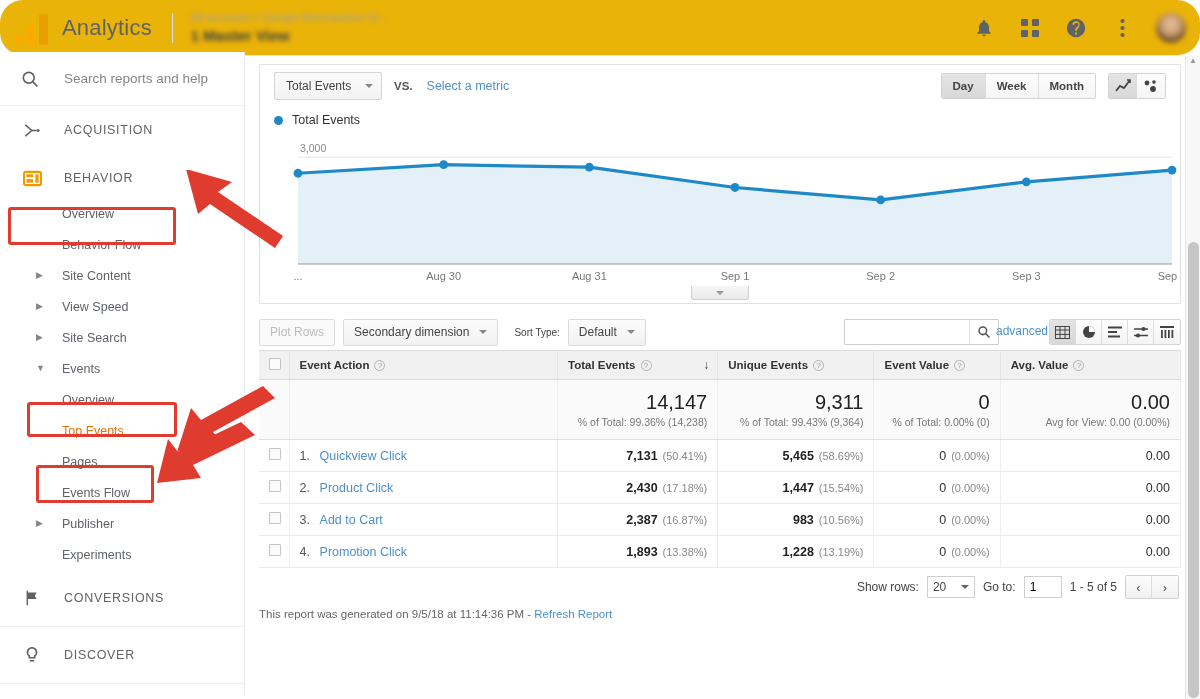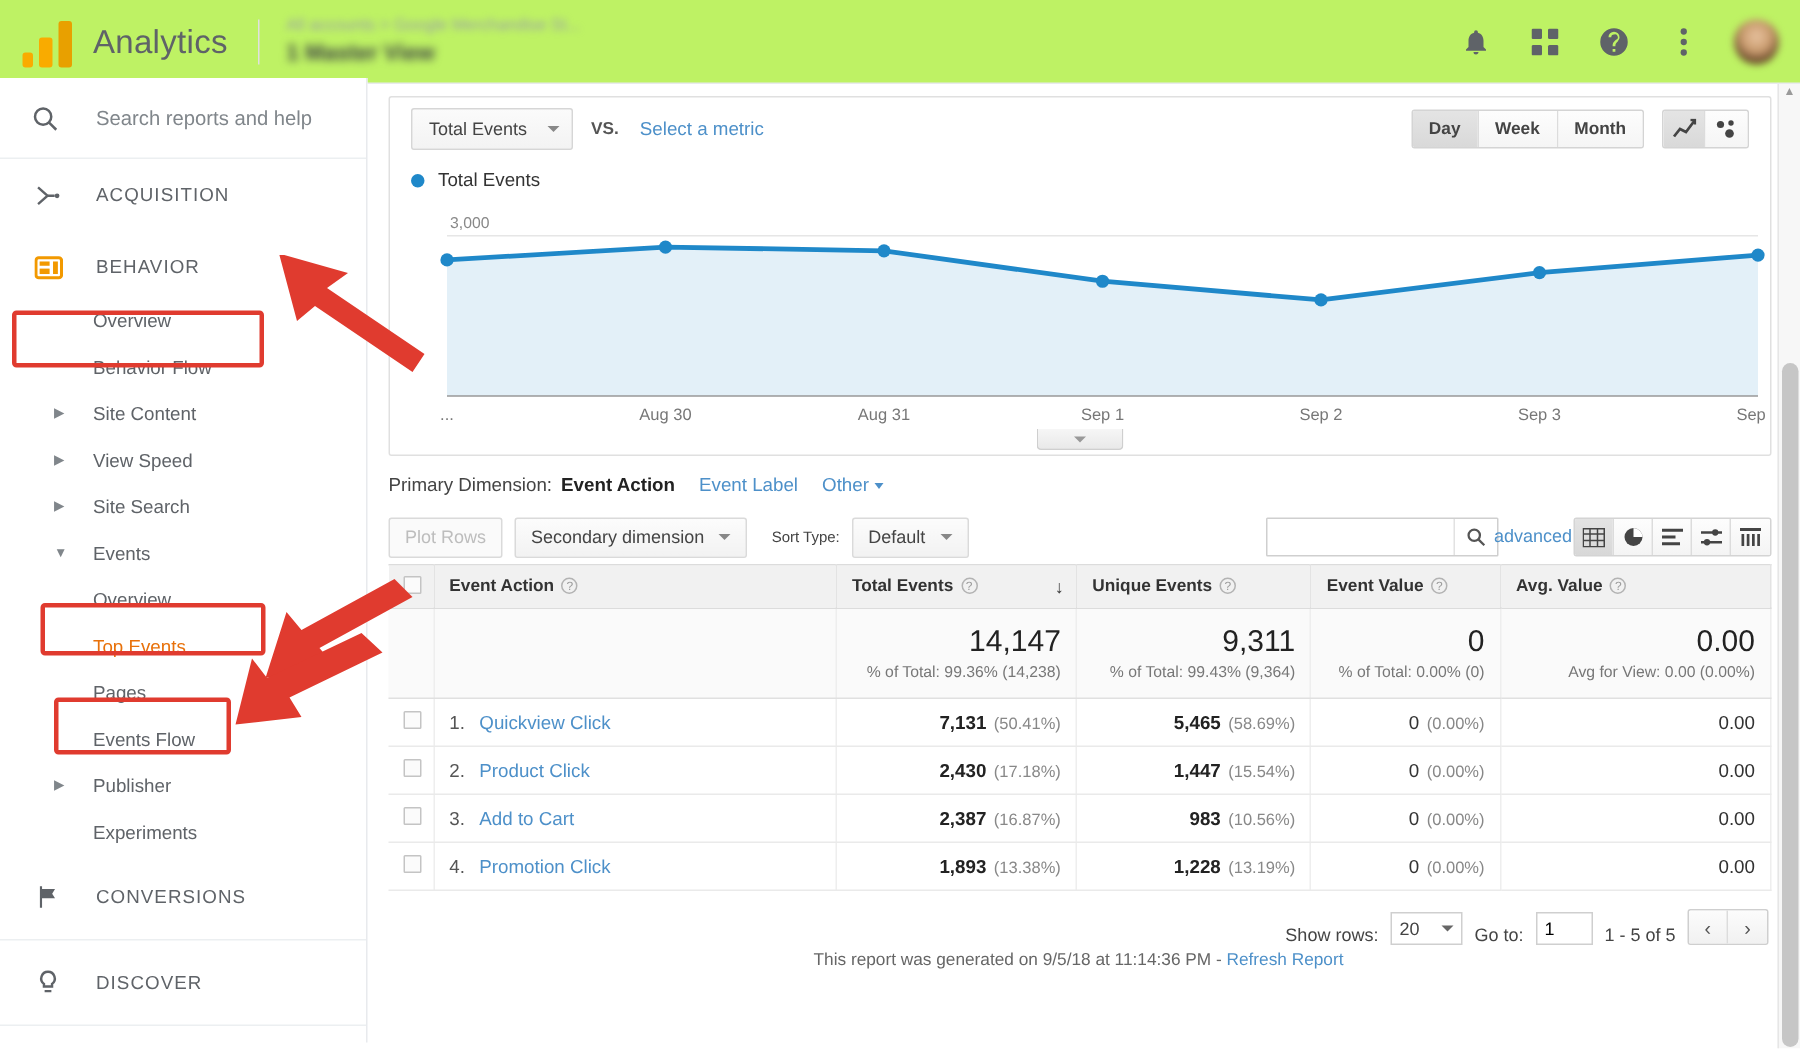--- a/index.html
+++ b/index.html
@@ -9,22 +9,22 @@
     overflow: hidden;
     background: #fff;
     font-family: "Liberation Sans", sans-serif;
     -webkit-font-smoothing: antialiased;
   }
   .app { position: relative; width: 1200px; height: 699px; background:#fff; }
 
   
   .header {
     position: absolute; top:0; left:0; width:1200px; height:56px;
-    background:#bef264; border-bottom:1px solid #e8eaed;
-    display:flex; align-items:center;
+    background:#eab308; border-bottom:1px solid #e8eaed;
+    display:flex; align-items:center;border-radius:23px;
   }
   .ga-logo { margin-left:14px; width:38px; height:34px; position:relative; display:block; }
   .ga-logo i { position:absolute; bottom:0; border-radius:2px; display:block; }
   .ga-bar1 { left:1px;  width:7px;  height:10px; background:#f9ab00; border-radius:50%; }
   .ga-bar2 { left:12px; width:9px;  height:20px; background:#f9ab00; border-radius:4px;}
   .ga-bar3 { left:25px; width:9px;  height:31px; background:#e8a000; border-radius:4px;}
   .brand {
     font-size:22px; color:#5f6368; margin-left:10px; letter-spacing:0.2px;
     font-weight:400;
   }
@@ -196,31 +196,31 @@
   .big { font-size:20px; color:#222; text-align:right; display:block; line-height:1.05;}
   .subnote { font-size:10.5px; color:#777; text-align:right; display:block; margin-top:3px;}
   .cbcell { width:30px; text-align:center; }
   .cbox { width:12px; height:12px; border:1px solid #c4c4c4; background:#fbfbfb; border-radius:1px; display:inline-block; cursor:pointer;}
   .rownum { color:#555; display:inline-block; width:20px; }
   .elink { color:#4d90c9; cursor:pointer; }
   .val { text-align:right; }
   .val b { font-size:12.5px; color:#222; }
   .pct { color:#888; font-size:11px; margin-left:5px; }
 
-  .tfoot { display:flex; align-items:flex-end; justify-content:flex-end; height:34px; padding-right:2px; font-size:12px; color:#444; gap:8px; margin-top:2px;}
+  .tfoot { display:flex; align-items:center; justify-content:flex-end; height:34px; padding-right:2px; font-size:12px; color:#444; gap:8px; margin-top:2px;}
   .mini-sel {
     border:1px solid #cfcfcf; background:#fff; height:22px; display:flex; align-items:center;
     padding:0 5px; font-size:12px; cursor:pointer; min-width:48px; justify-content:space-between;
   }
   .mini-sel .tri { border-left:4px solid transparent; border-right:4px solid transparent; border-top:4px solid #666; margin-left:8px;}
   .goto-in { border:1px solid #cfcfcf; width:38px; height:22px; font-size:12px; padding:0 5px; outline:none; font-family:"Liberation Sans",sans-serif;}
   .pgbtns { display:flex; border:1px solid #cfcfcf; border-radius:2px; overflow:hidden; height:24px; }
   .pgbtns div { width:26px; display:flex; align-items:center; justify-content:center; background:linear-gradient(#fcfcfc,#f1f1f1); border-right:1px solid #dcdcdc; font-size:13px; color:#555; cursor:pointer;}
   .pgbtns div:last-child{border-right:none;}
-  .genline { text-align:center; font-size:11.5px; color:#666; padding-right:2px; margin-top:4px;}
+  .genline { text-align:left; font-size:11.5px; color:#666; padding-right:2px; margin-top:4px;}
   .genline a { color:#4d90c9; cursor:pointer; text-decoration:none;}
 
   
   .scrollbar { position:absolute; right:0; top:56px; width:15px; height:643px; background:#f7f7f7; border-left:1px solid #e6e6e6; }
   .scrollthumb { position:absolute; top:186px; left:2px; width:11px; height:456px; background:#c6c6c6; border-radius:6px; }
   .scroll-up { position:absolute; top:0; left:3px; color:#9a9a9a; font-size:8px; }
 </style>
 </head>
 <body>
 
@@ -449,26 +449,20 @@
             <text x="606.6666666666666" y="145" font-size="11" fill="#777" text-anchor="middle" font-family="Liberation Sans, sans-serif">Sep 2</text>
             <text x="752.3333333333334" y="145" font-size="11" fill="#777" text-anchor="middle" font-family="Liberation Sans, sans-serif">Sep 3</text>
             <text x="898" y="145" font-size="11" fill="#777" text-anchor="middle" font-family="Liberation Sans, sans-serif">Sep 4</text>
           </svg>
         <div class="slider-handle">
           <span class="tri2"></span>
         </div>
       </div>
     </div>
 
-    <div class="pdim-row">
-      <span class="pdim-label">Primary Dimension:</span>
-      <span class="pdim-active">Event Action</span>
-      <span class="pdim-link">Event Label</span>
-      <span class="pdim-other"><span>Other</span><span class="tri"></span></span>
-    </div>
 
     <div class="tbl-card">
       <div class="tbl-tools">
         <div class="btn-flat disabled">
           <span>Plot Rows</span>
         </div>
         <div class="btn-flat" style="margin-left:8px;">
           <span>Secondary dimension</span>
           <span class="tri"></span>
         </div>

